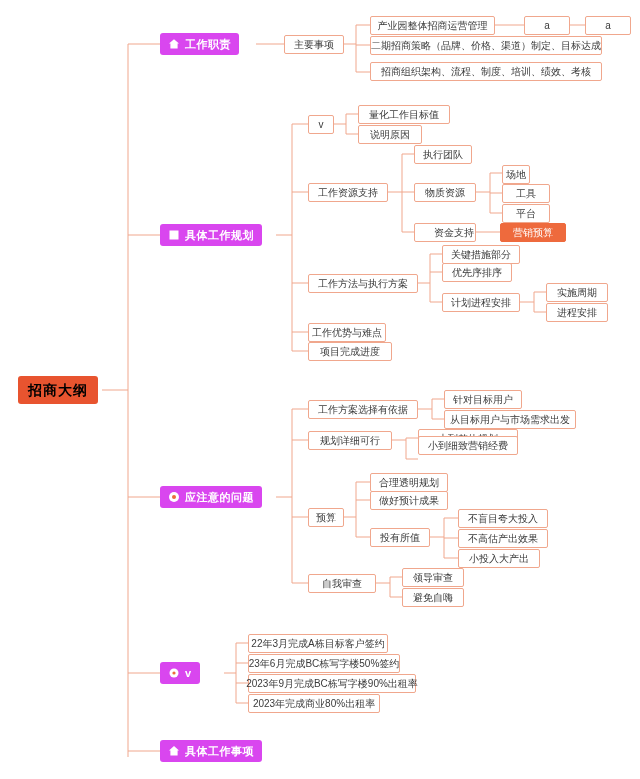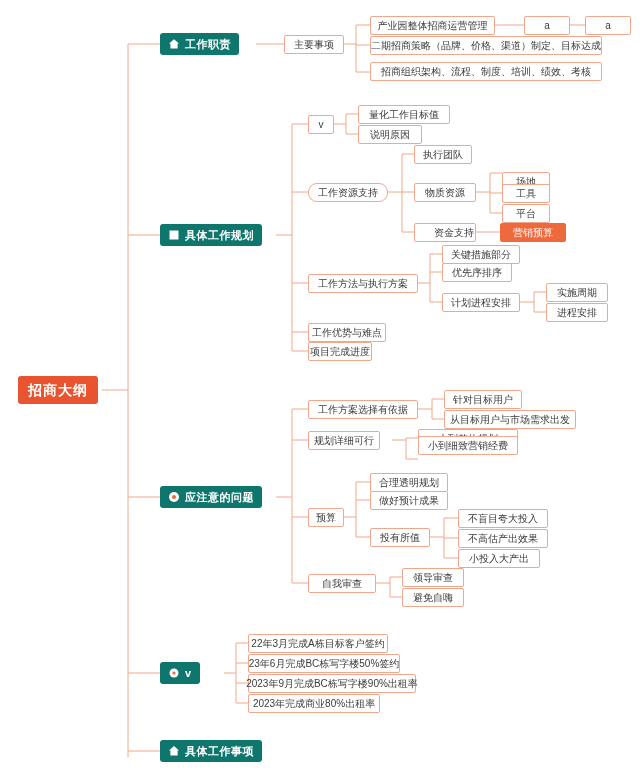--- a/index.html
+++ b/index.html
@@ -31,31 +31,31 @@
     position: absolute;
     box-sizing: border-box;
     display: flex;
     align-items: center;
     white-space: nowrap;
     line-height: 1;
   }
   
   .root {
     background: #e8542f;
-    color: #ffffff;
+    color: #000000;
     font-size: 14px;
     font-weight: bold;
     border-radius: 3px;
     padding: 0 10px;
     height: 28px;
     letter-spacing: 1px;
   }
   
   .l1 {
-    background: #0f766e;
+    background: #d946ef;
     color: #ffffff;
     font-size: 11px;
     font-weight: bold;
     border-radius: 3px;
     padding: 0 8px;
     height: 22px;
     letter-spacing: 0.5px;
   }
   .l1 .ic {
     width: 12px;
@@ -216,54 +216,54 @@
           <rect x="1.5" y="1.5" width="9" height="9" fill="#ffffff"></rect>
         </svg>
     </span>
     <span>具体工作规划</span>
   </div>
 
   <div class="node box ctr" style="left:308px; top:115px; width:26px;">v</div>
   <div class="node box ctr" style="left:358px; top:105px; width:92px;">量化工作目标值</div>
   <div class="node box ctr" style="left:358px; top:125px; width:64px;">说明原因</div>
 
-  <div class="node box ctr" style="left:308px; top:183px; width:80px;border-radius:9px;">工作资源支持</div>
+  <div class="node box ctr" style="left:308px; top:183px; width:80px;">工作资源支持</div>
   <div class="node box ctr" style="left:414px; top:145px; width:58px;">执行团队</div>
   <div class="node box ctr" style="left:414px; top:183px; width:62px;">物质资源</div>
-  <div class="node box ctr" style="left:502px; top:172px; width:48px;text-align:right;">场地</div>
+  <div class="node box ctr" style="left:502px; top:165px; width:28px;text-align:right;">场地</div>
   <div class="node box ctr" style="left:502px; top:184px; width:48px;">工具</div>
   <div class="node box ctr" style="left:502px; top:204px; width:48px;">平台</div>
   <div class="node box ctr" style="left:414px; top:223px; width:62px;padding-left:24px;">资金支持</div>
   <div class="node box ctr" style="left:500px; top:223px; width:66px; background:#ee6a3d; color:#ffffff; border-color:#ee6a3d;">营销预算</div>
 
   <div class="node box ctr" style="left:308px; top:274px; width:110px;">工作方法与执行方案</div>
   <div class="node box ctr" style="left:442px; top:245px; width:78px;">关键措施部分</div>
   <div class="node box ctr" style="left:442px; top:263px; width:70px;">优先序排序</div>
   <div class="node box ctr" style="left:442px; top:293px; width:78px;">计划进程安排</div>
   <div class="node box ctr" style="left:546px; top:283px; width:62px;">实施周期</div>
   <div class="node box ctr" style="left:546px; top:303px; width:62px;">进程安排</div>
 
   <div class="node box ctr" style="left:308px; top:323px; width:78px;">工作优势与难点</div>
-  <div class="node box ctr" style="left:308px; top:342px; width:64px;">项目完成进度</div>
+  <div class="node box ctr" style="left:308px; top:342px; width:84px;">项目完成进度</div>
 
   <div class="node box ctr" style="left:308px; top:400px; width:110px;">工作方案选择有依据</div>
 
   <div class="node l1" style="left:160px; top:486px;">
     <span class="ic icon-gear">
       <svg width="12" height="12" viewBox="0 0 12 12">
           <circle cx="6" cy="6" r="5" fill="#ffffff"></circle>
           <circle cx="6" cy="6" r="2" fill="#ee6a3d"></circle>
         </svg>
     </span>
     <span>应注意的问题</span>
   </div>
   <div class="node box ctr" style="left:444px; top:390px; width:78px;">针对目标用户</div>
   <div class="node box ctr" style="left:444px; top:410px; width:132px;">从目标用户与市场需求出发</div>
 
-  <div class="node box ctr" style="left:308px; top:431px; width:72px;">规划详细可行</div>
+  <div class="node box ctr" style="left:308px; top:431px; width:84px;">规划详细可行</div>
   <div class="node box ctr" style="left:418px; top:429px; width:100px;">大到整体规划</div>
   <div class="node box ctr" style="left:418px; top:436px; width:100px;">小到细致营销经费</div>
 
   <div class="node box ctr" style="left:308px; top:508px; width:36px;">预算</div>
   <div class="node box ctr" style="left:370px; top:473px; width:78px;">合理透明规划</div>
   <div class="node box ctr" style="left:370px; top:491px; width:78px;">做好预计成果</div>
   <div class="node box ctr" style="left:370px; top:528px; width:60px;">投有所值</div>
   <div class="node box ctr" style="left:458px; top:509px; width:90px;">不盲目夸大投入</div>
   <div class="node box ctr" style="left:458px; top:529px; width:90px;">不高估产出效果</div>
   <div class="node box ctr" style="left:458px; top:549px; width:82px;">小投入大产出</div>

